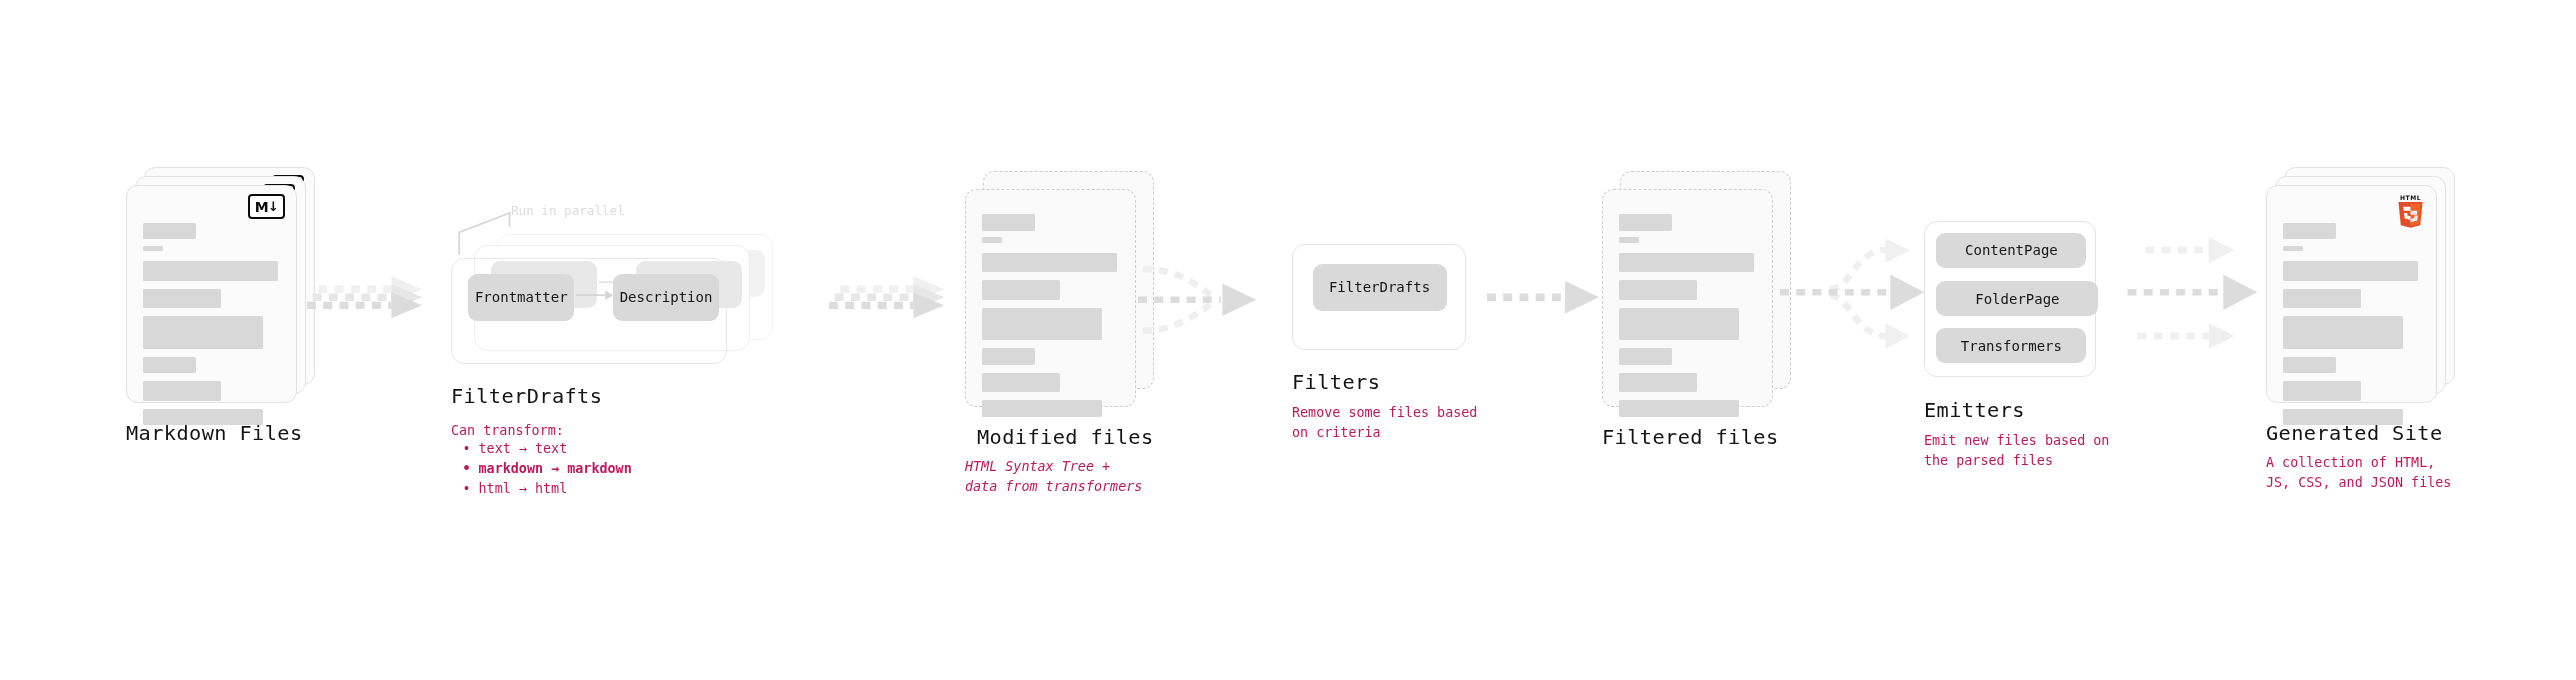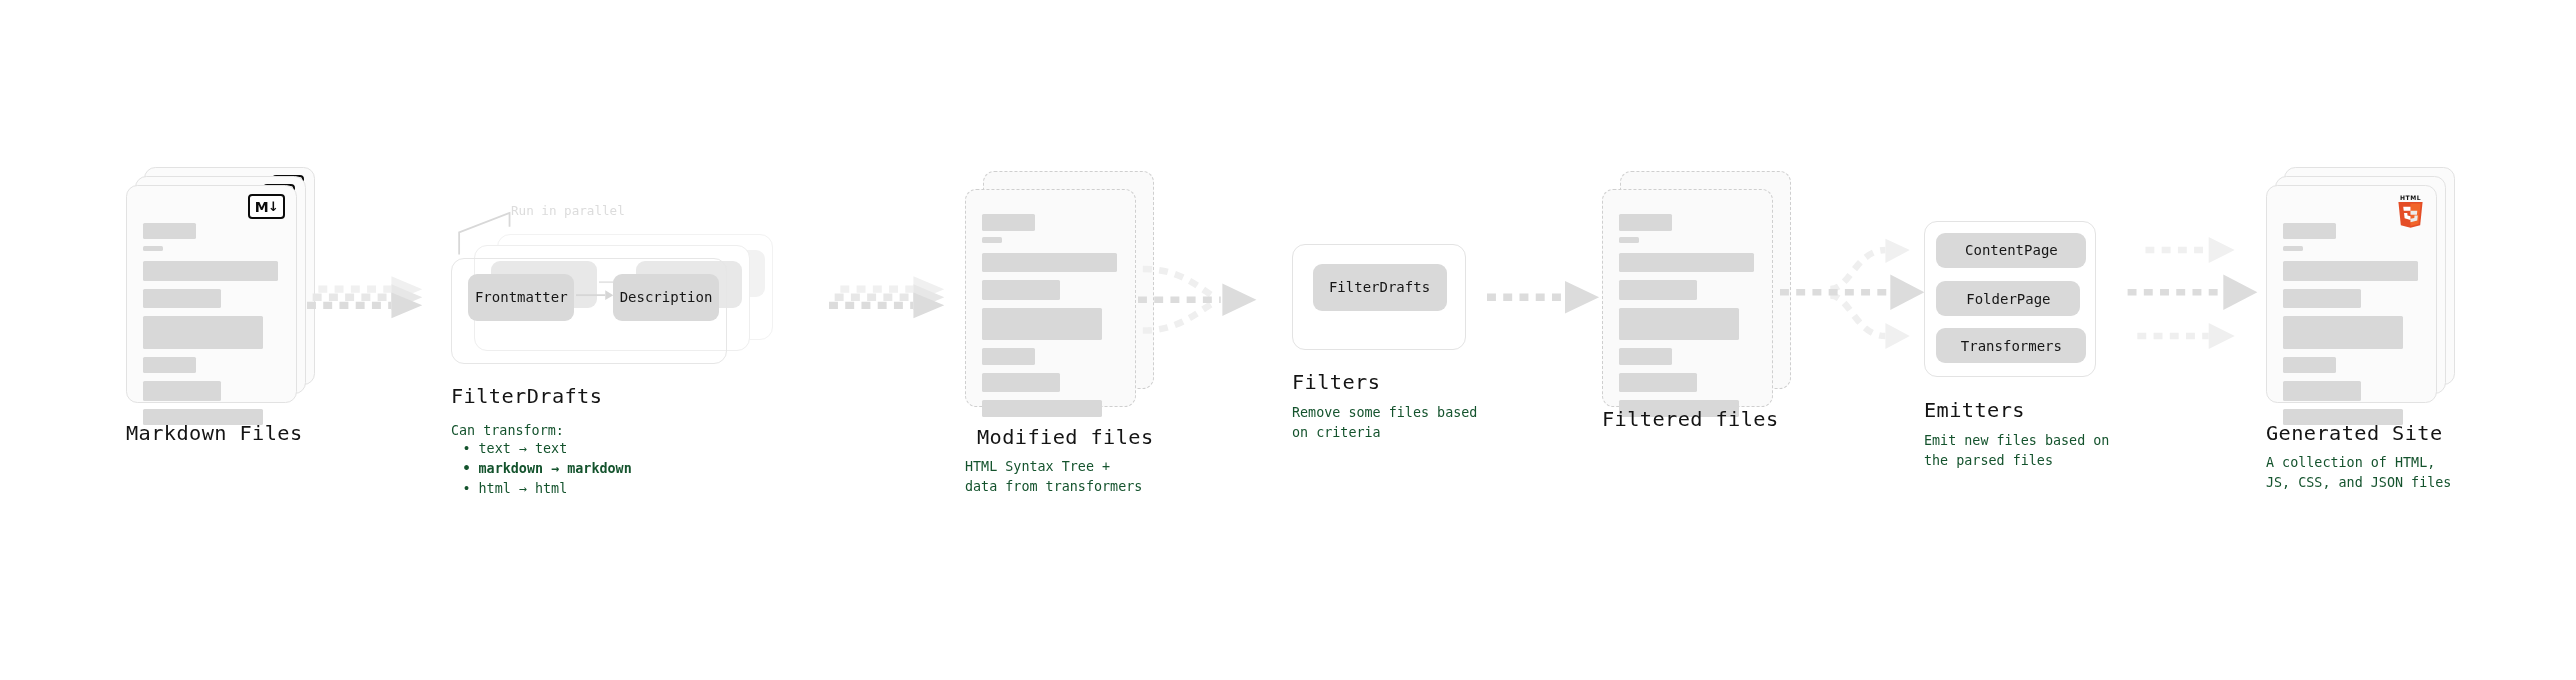--- a/index.html
+++ b/index.html
@@ -42,21 +42,21 @@
   }
   .md-mini{width:28px;height:18px;border-width:2.4px;font-size:12.2px;}
 
   
   .title{
     position:absolute;white-space:nowrap;
     font-size:20.3px;letter-spacing:0.4px;color:#141414;
   }
   .desc{
     position:absolute;white-space:pre;
-    font-size:13.4px;line-height:1.52;color:#14532d;
+    font-size:13.4px;line-height:1.52;color:#be185d;
   }
 
   
   .gbox{
     position:absolute;box-sizing:border-box;
     border:1.3px solid #e3e3e3;border-radius:13px;background:#ffffff;
   }
   .pill{
     position:absolute;box-sizing:border-box;
     background:#d9d9d9;border-radius:9px;
@@ -196,21 +196,21 @@
           <div class="ln" style="width:135px;height:19.5px;margin-bottom:8.1px;"></div>
           <div class="ln" style="width:78px;height:19.5px;margin-bottom:8.1px;"></div>
           <div class="ln" style="width:120px;height:32.5px;margin-bottom:8.1px;"></div>
           <div class="ln" style="width:53px;height:16.3px;margin-bottom:8.1px;"></div>
           <div class="ln" style="width:78px;height:19.5px;margin-bottom:8.1px;"></div>
           <div class="ln" style="width:120px;height:16.3px;"></div>
         </div>
       </div>
     </div>
     <div class="title" style="left:12px;top:254px;">Modified files</div>
-    <div class="desc" style="left:0px;top:286px;">HTML Syntax Tree +
+    <div class="desc" style="left:0px;top:286px;font-style:italic;">HTML Syntax Tree +
 data from transformers</div>
   </div>
 
   <div class="node" style="left:1138px;top:254px;">
     <svg width="146" height="98" viewBox="0 0 180 120">
       <g fill="none" stroke-dasharray="11 9" stroke-width="8">
         <path d="M6 18 C 52 18, 74 40, 96 54" stroke="#efefef"></path>
         <path d="M6 94 C 52 94, 74 70, 96 58" stroke="#efefef"></path>
         <line x1="0" y1="56" x2="102" y2="56" stroke="#dcdcdc"></line>
       </g>
@@ -245,42 +245,42 @@
           <div class="ln" style="width:19.5px;height:5.7px;margin-bottom:9.8px;"></div>
           <div class="ln" style="width:135px;height:19.5px;margin-bottom:8.1px;"></div>
           <div class="ln" style="width:78px;height:19.5px;margin-bottom:8.1px;"></div>
           <div class="ln" style="width:120px;height:32.5px;margin-bottom:8.1px;"></div>
           <div class="ln" style="width:53px;height:16.3px;margin-bottom:8.1px;"></div>
           <div class="ln" style="width:78px;height:19.5px;margin-bottom:8.1px;"></div>
           <div class="ln" style="width:120px;height:16.3px;"></div>
         </div>
       </div>
     </div>
-    <div class="title" style="left:0px;top:236px;">Filtered files</div>
+    <div class="title" style="left:0px;top:254px;">Filtered files</div>
   </div>
 
   <div class="node" style="left:1780px;top:229px;">
     <svg width="146" height="146" viewBox="0 0 180 180">
       <g fill="none" stroke-dasharray="11 9" stroke-width="8">
         <path d="M62 74 C 86 74, 94 26, 130 26" stroke="#efefef"></path>
         <path d="M62 82 C 86 82, 94 132, 130 132" stroke="#efefef"></path>
         <line x1="0" y1="78" x2="136" y2="78" stroke="#dcdcdc"></line>
       </g>
       <path d="M130 12 L160 26 L130 42 Z" fill="#f0f0f0"></path>
       <path d="M136 56 L178 78 L136 100 Z" fill="#dcdcdc"></path>
       <path d="M130 116 L160 132 L130 148 Z" fill="#f0f0f0"></path>
     </svg>
   </div>
 
   <div class="node" style="left:1924px;top:221px;">
     <div class="gbox" style="left:0px;top:0px;width:172px;height:156px;padding-left:41px;">
       <div class="pill" style="left:11.4px;top:10.6px;width:150px;height:35px;">
         <span>ContentPage</span>
       </div>
-      <div class="pill" style="left:11.4px;top:59px;width:144px;height:35px;">
+      <div class="pill" style="left:11.4px;top:59px;width:162px;height:35px;">
         <span>FolderPage</span>
       </div>
       <div class="pill" style="left:11.4px;top:106px;width:150px;height:35px;">
         <span>Transformers</span>
       </div>
     </div>
     <div class="title" style="left:0px;top:177px;text-align:right;">Emitters</div>
     <div class="desc" style="left:0px;top:210px;">Emit new files based on
 the parsed files</div>
   </div>

